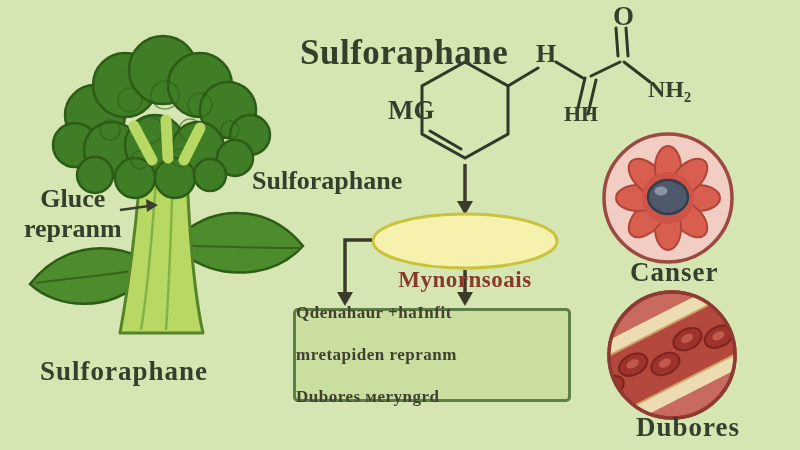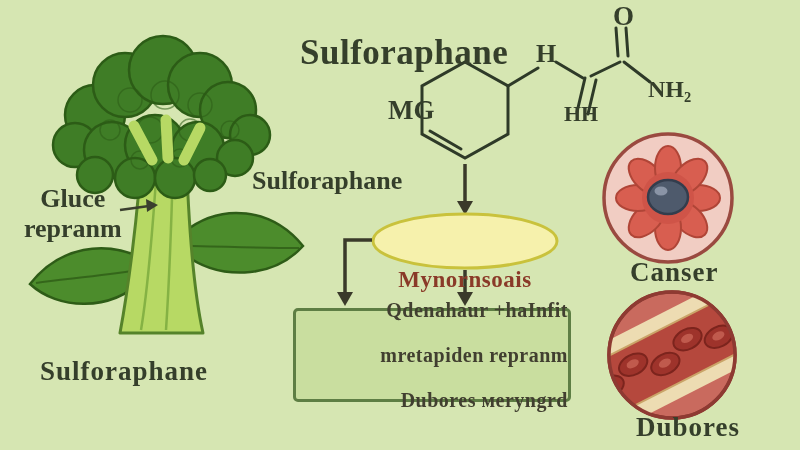--- a/index.html
+++ b/index.html
@@ -33,22 +33,22 @@
   }
   .t-canser{left:630px;top:258px;font-size:27px;letter-spacing:1px;}
   .t-dubores{left:636px;top:413px;font-size:27px;letter-spacing:1px;}
   .effects-box{
     position:absolute;left:293px;top:308px;width:278px;height:94px;
     background:#c9de9f;border:3px solid #5e7e44;border-radius:5px;
     box-sizing:border-box;
     display:flex;flex-direction:column;justify-content:center;
   }
   .effects-box p{
-    margin:11px 0;text-align:right;
-    font-size:20px;font-weight:bold;color:#413f30;letter-spacing:.5px;
+    margin:11px 0;text-align:left;
+    font-size:17px;font-weight:bold;color:#413f30;letter-spacing:.5px;
   }
 </style>
 </head>
 <body>
 
 <div class="canvas">
 
   <svg class="art" width="800" height="450" viewBox="0 0 800 450">
     <defs>
       <clipPath id="vclip">

